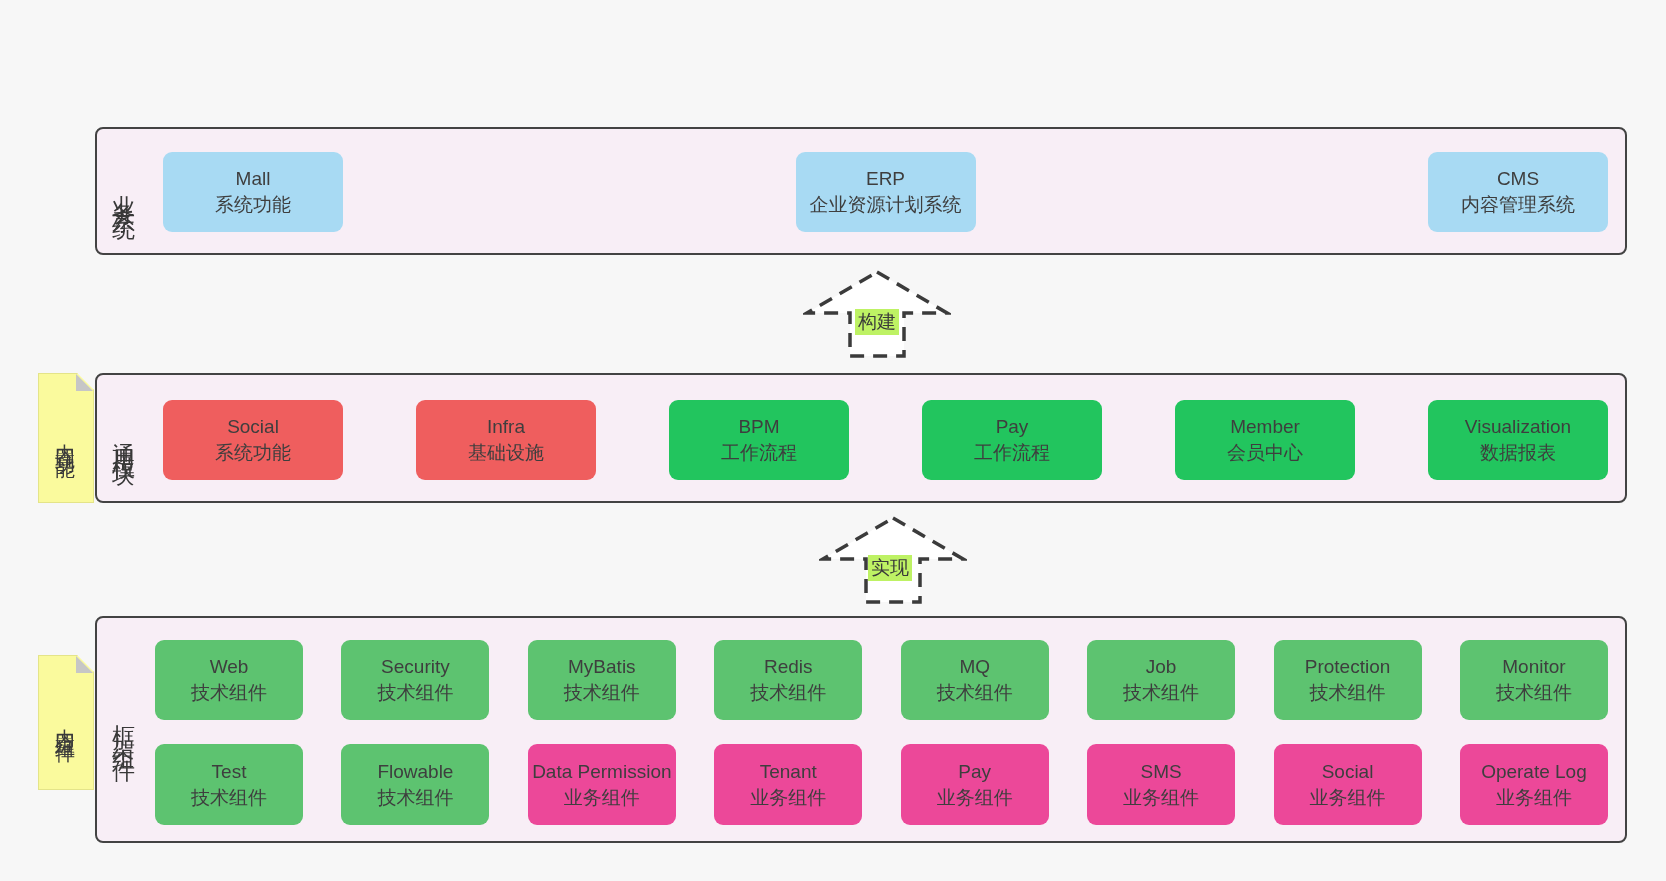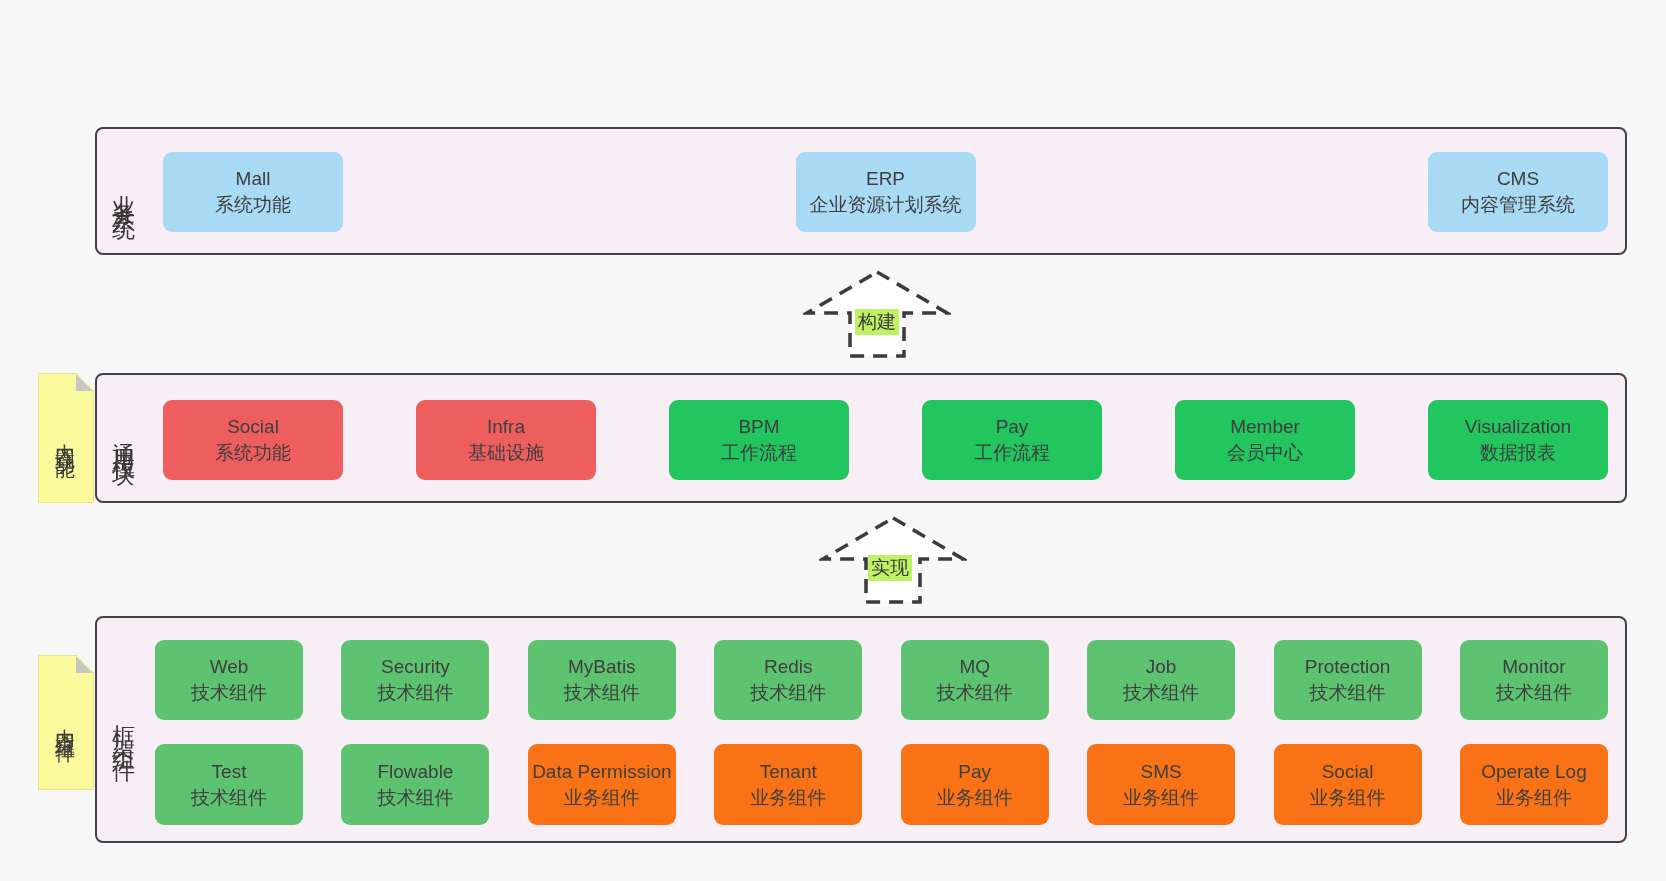--- a/index.html
+++ b/index.html
@@ -34,21 +34,21 @@
     border-radius:9px;display:flex;flex-direction:column;
     align-items:center;justify-content:center;text-align:center;
     font-size:19px;line-height:26px;color:#3e3e3e;
   }
   .w6{width:180px;margin-left:8px;}
   .w8{width:148px;}
   .blue{background:#a8daf3;}
   .red{background:#ef5e5e;}
   .pink{background:#22c55e;}
   .green{background:#5dc370;}
-  .lightgreen{background:#f97316;}
+  .lightgreen{background:#ec4899;}
   .note{
     position:absolute;left:38px;width:56px;box-sizing:border-box;
     background:#fafa9d;border:1px solid #e4e489;
     clip-path:polygon(0 0, calc(100% - 17px) 0, 100% 17px, 100% 100%, 0 100%);
   }
   .note-1{top:373px;height:130px;}
   .note-2{top:655px;height:135px;}
   .fold{
     position:absolute;top:0;right:0;width:17px;height:17px;
     background:#c6c6c6;

